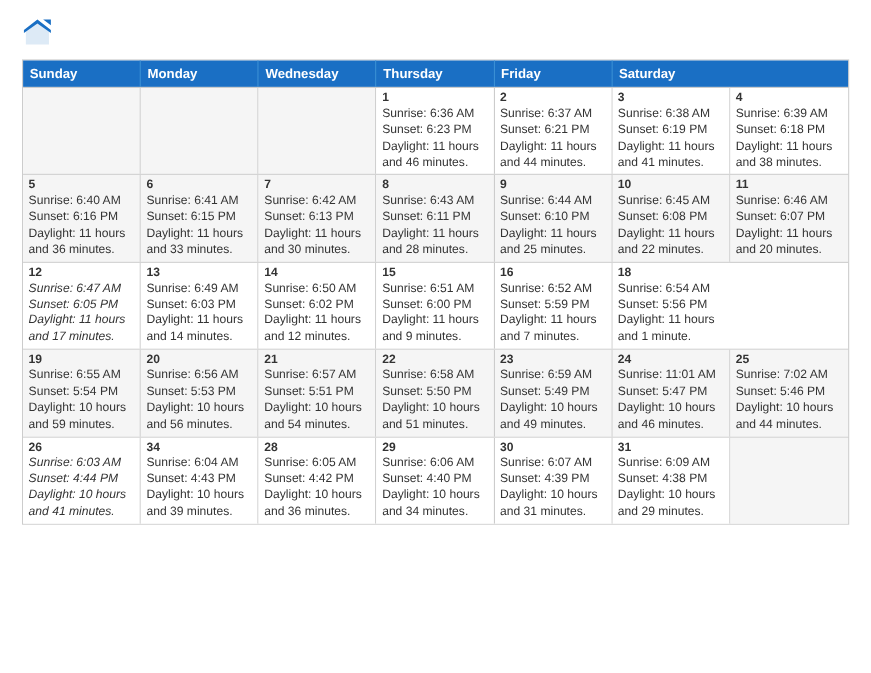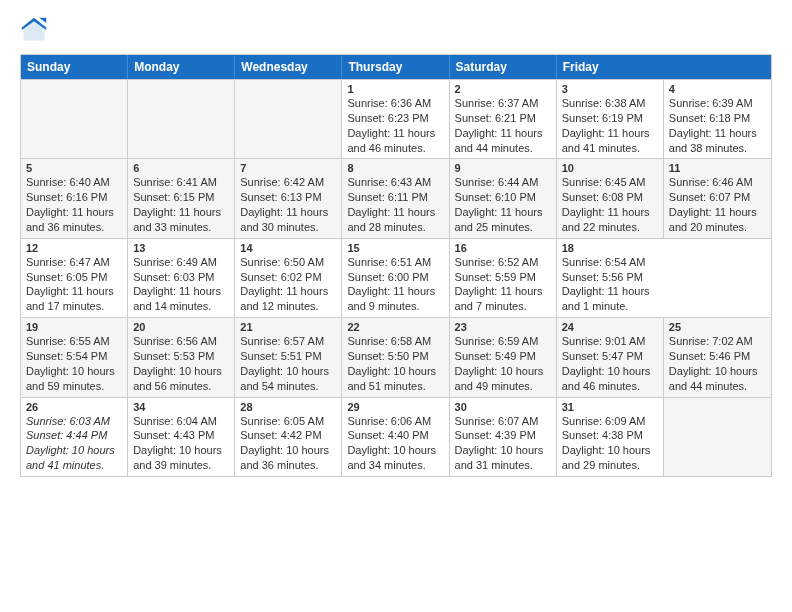--- a/index.html
+++ b/index.html
@@ -136,22 +136,22 @@
       <div class="subtitle"></div>
     </div>
   </div>
 
   <div class="calendar">
     <div class="cal-header">
     <div class="cal-header-cell">Sunday</div>
         <div class="cal-header-cell">Monday</div>
         <div class="cal-header-cell">Wednesday</div>
         <div class="cal-header-cell">Thursday</div>
+        <div class="cal-header-cell">Friday</div>
         <div class="cal-header-cell">Saturday</div>
-        <div class="cal-header-cell">Friday</div>
       </div>
     <div class="cal-body">
     <div class="cal-row">
           <div class="cal-cell empty"></div>
           <div class="cal-cell empty"></div>
           <div class="cal-cell empty"></div>
           <div class="cal-cell">
             <span class="day-num">1</span>
             <div class="info" style="white-space: pre-line;">Sunrise: 6:36 AM
 Sunset: 6:23 PM
@@ -216,21 +216,21 @@
           <div class="cal-cell">
             <span class="day-num">11</span>
             <div class="info" style="white-space: pre-line;">Sunrise: 6:46 AM
 Sunset: 6:07 PM
 Daylight: 11 hours and 20 minutes.</div>
           </div>
         </div>
         <div class="cal-row">
           <div class="cal-cell">
             <span class="day-num">12</span>
-            <div class="info" style="white-space: pre-line;">Sunrise: 6:47 AM
+            <div class="info" style="white-space: pre-line; font-style: italic;">Sunrise: 6:47 AM
 Sunset: 6:05 PM
 Daylight: 11 hours and 17 minutes.</div>
           </div>
           <div class="cal-cell">
             <span class="day-num">13</span>
             <div class="info" style="white-space: pre-line;">Sunrise: 6:49 AM
 Sunset: 6:03 PM
 Daylight: 11 hours and 14 minutes.</div>
           </div>
           <div class="cal-cell">
@@ -284,21 +284,21 @@
 Daylight: 10 hours and 51 minutes.</div>
           </div>
           <div class="cal-cell">
             <span class="day-num">23</span>
             <div class="info" style="white-space: pre-line;">Sunrise: 6:59 AM
 Sunset: 5:49 PM
 Daylight: 10 hours and 49 minutes.</div>
           </div>
           <div class="cal-cell">
             <span class="day-num">24</span>
-            <div class="info" style="white-space: pre-line;">Sunrise: 9:01 AM
+            <div class="info" style="white-space: pre-line;">Sunrise: 11:01 AM
 Sunset: 5:47 PM
 Daylight: 10 hours and 46 minutes.</div>
           </div>
           <div class="cal-cell">
             <span class="day-num">25</span>
             <div class="info" style="white-space: pre-line;">Sunrise: 7:02 AM
 Sunset: 5:46 PM
 Daylight: 10 hours and 44 minutes.</div>
           </div>
         </div>

